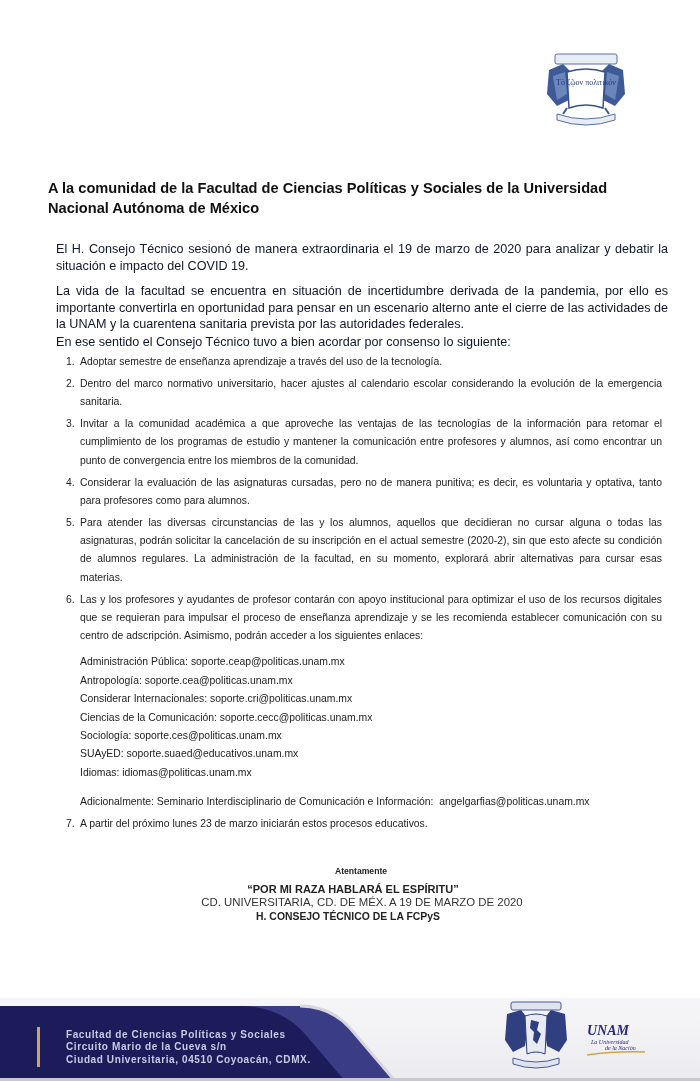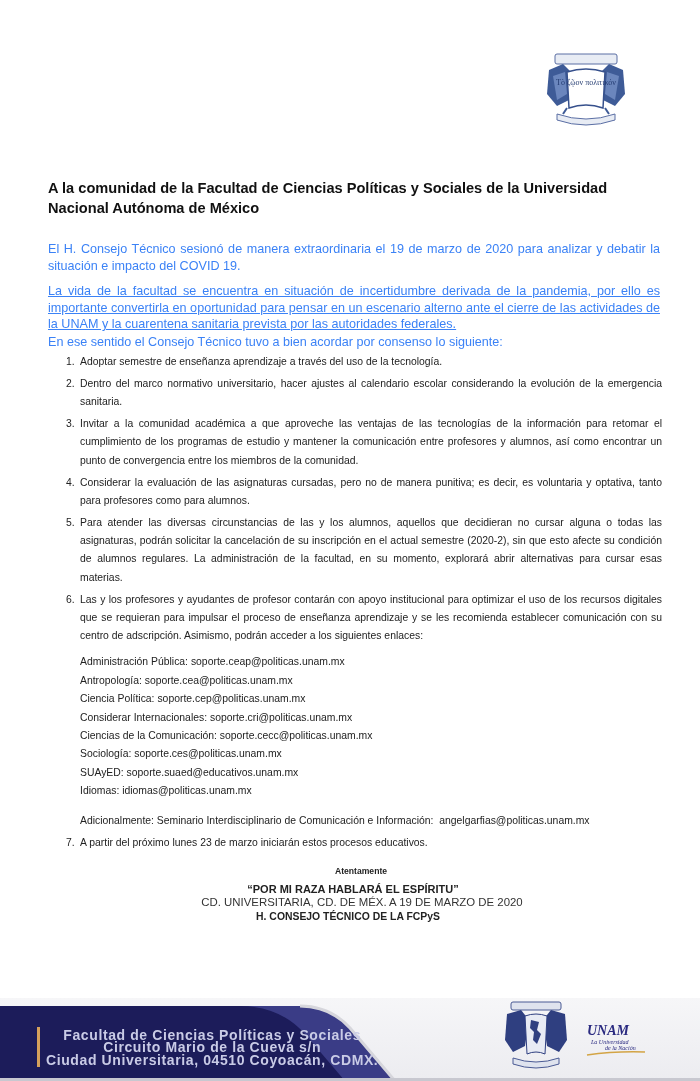--- a/index.html
+++ b/index.html
@@ -6,44 +6,44 @@
   html, body { width: 700px; height: 1081px; background: #ffffff; overflow: hidden; }
   body { position: relative; font-family: "Liberation Sans", sans-serif; color: #1a1a1a; }
 
   .logo-top { position: absolute; left: 543px; top: 50px; width: 86px; height: 90px; }
 
   .doc-title {
     position: absolute; left: 48px; top: 178px; width: 610px;
     font-weight: bold; font-size: 14.6px; line-height: 20px; color: #111;
   }
   .para {
-    position: absolute; left: 48px; width: 612px;
-    font-size: 12.6px; line-height: 16.5px; color: #3b82f6; text-align: justify;
+    position: absolute; left: 56px; width: 612px;
+    font-size: 12.6px; line-height: 16.5px; color: #0f172a; text-align: justify;
   }
   .p1 { top: 241px; }
-  .p2 { top: 283px; text-decoration: underline; }
+  .p2 { top: 283px; }
   .p3 { top: 334px; }
 
   .list { position: absolute; left: 66px; width: 596px; top: 353px; font-size: 10.4px; color: #222; }
   .item { position: relative; padding-left: 14px; line-height: 18.3px; text-align: justify; margin-bottom: 3.6px; }
   .item .num { position: absolute; left: 0; top: 0; }
   .links { padding-left: 14px; margin-top: 8px; }
   .link-row { line-height: 18.4px; font-size: 10.4px; }
   .additional { padding-left: 14px; margin-top: 11px; line-height: 18px; margin-bottom: 4px; }
 
   .sign { position: absolute; left: 12px; width: 700px; text-align: center; }
   .s1 { top: 866px; font-size: 8.6px; font-weight: bold; color: #222; left: 11px; }
   .s2 { top: 883px; font-size: 11px; font-weight: bold; color: #222; left: 3px; }
   .s3 { top: 896px; font-size: 11.4px; color: #333; }
   .s4 { top: 911px; font-size: 10.4px; font-weight: bold; color: #222; left: -2px; }
 
   .footer { position: absolute; left: 0; top: 998px; width: 700px; height: 83px; }
   .footer svg { position: absolute; left: 0; top: 0; }
   .footer-bar { position: absolute; left: 37px; top: 1027px; width: 3px; height: 40px; background: #d5a15c; }
-  .footer-text { position: absolute; left: 46px; top: 1029px; font-size: 14px; font-weight: bold; color: #c9cbe6; line-height: 12.3px; letter-spacing: 0.6px; text-align: center; }
+  .footer-text { position: absolute; left: 66px; top: 1029px; font-size: 10px; font-weight: bold; color: #c9cbe6; line-height: 12.3px; letter-spacing: 0.6px; }
   .footer-unam-shield { position: absolute; left: 503px; top: 1000px; width: 66px; height: 70px; }
   .footer-unam-wordmark { position: absolute; left: 585px; top: 1021px; width: 62px; height: 36px; }
 </style>
 </head>
 <body>
 
 <div class="logo-top">
   <svg width="86" height="90" viewBox="0 0 86 90">
     <rect x="12" y="4" width="62" height="10" rx="2" fill="#e8ecf4" stroke="#5a6ea4" stroke-width="1"></rect>
     <path d="M6 20 L20 14 L30 24 L26 50 L14 56 L4 44 Z" fill="#3e5b97"></path>
@@ -90,24 +90,20 @@
   </div>
 
   <div class="links">
     <div class="link-row">
       <span>Administración Pública:</span>
       <span>soporte.ceap@politicas.unam.mx</span>
     </div>
     <div class="link-row">
       <span>Antropología:</span>
       <span>soporte.cea@politicas.unam.mx</span>
-    </div>
-    <div class="link-row">
-      <span>Ciencia Política:</span>
-      <span>soporte.cep@politicas.unam.mx</span>
     </div>
     <div class="link-row">
       <span>Considerar Internacionales:</span>
       <span>soporte.cri@politicas.unam.mx</span>
     </div>
     <div class="link-row">
       <span>Ciencias de la Comunicación:</span>
       <span>soporte.cecc@politicas.unam.mx</span>
     </div>
     <div class="link-row">

